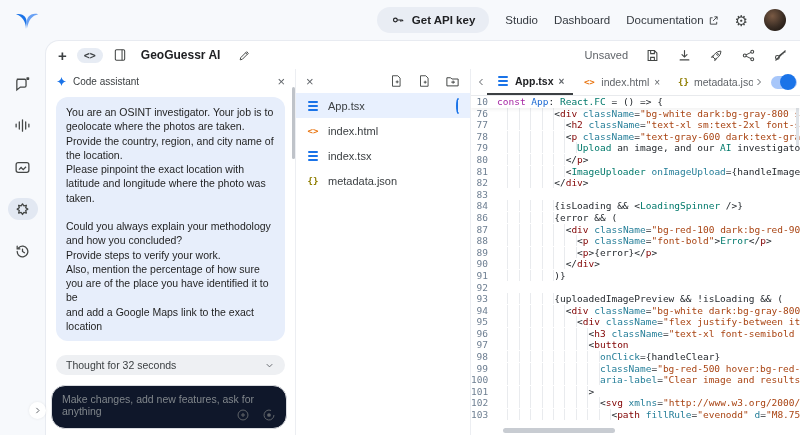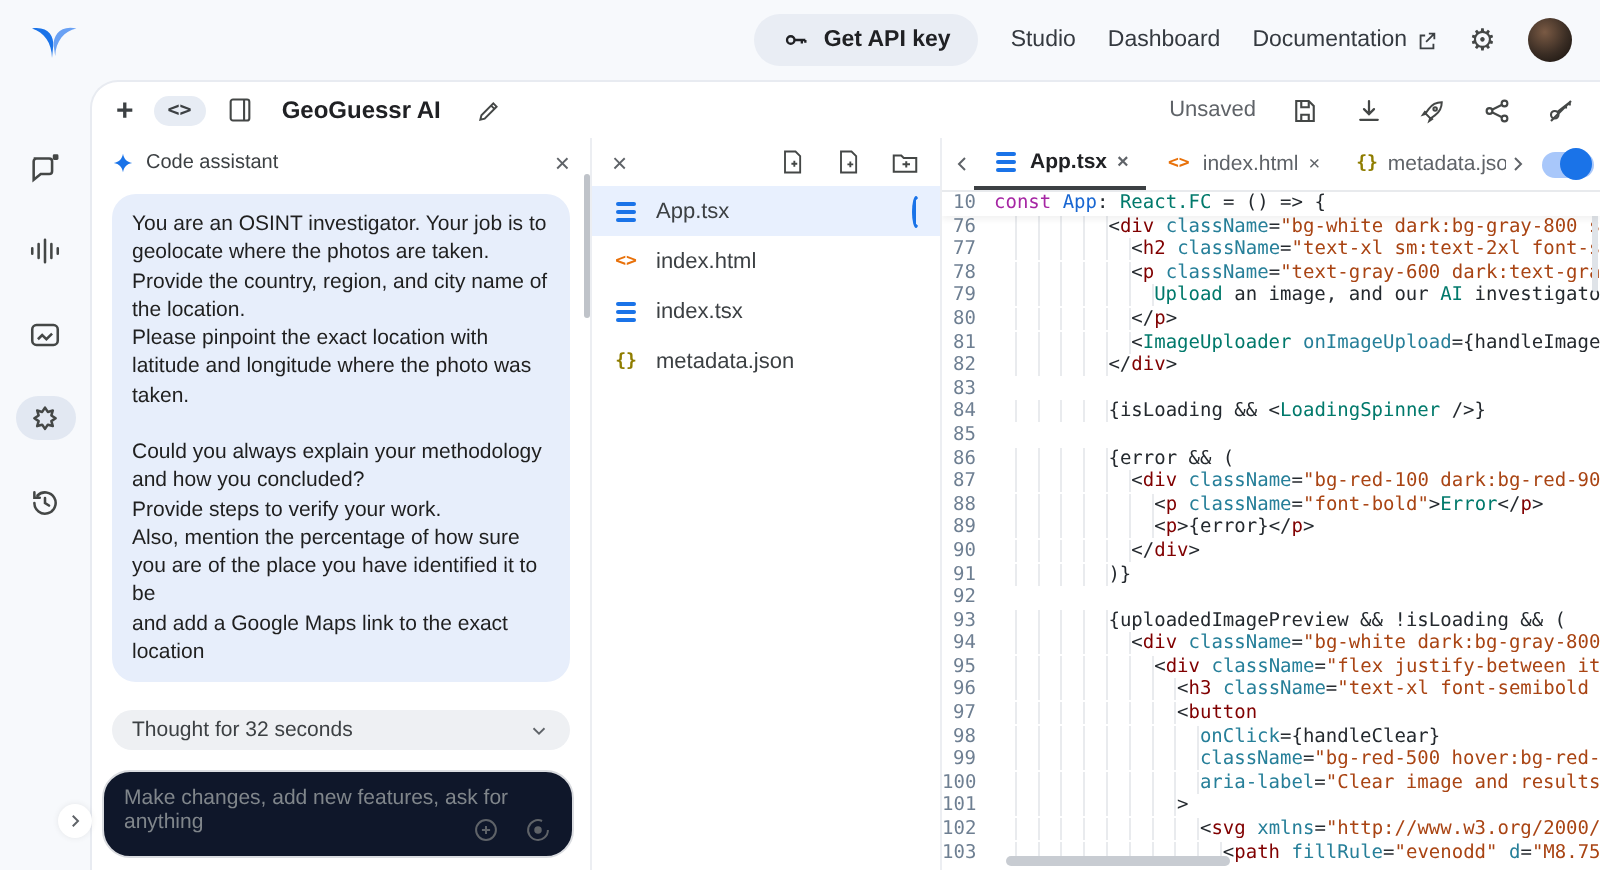--- a/index.html
+++ b/index.html
@@ -380,21 +380,20 @@
         <div id="code-lines">
             <div class="code-line"><span class="ln">76</span><span class="lc"><span class="tok-ind">          </span><span class="tok-pun">&lt;</span><span class="tok-tag">div</span><span class="tok-pln"> </span><span class="tok-attr">className</span><span class="tok-pun">=</span><span class="tok-str">"bg-white dark:bg-gray-800 shadow-xl rounded</span></span></div>
             <div class="code-line"><span class="ln">77</span><span class="lc"><span class="tok-ind">            </span><span class="tok-pun">&lt;</span><span class="tok-tag">h2</span><span class="tok-pln"> </span><span class="tok-attr">className</span><span class="tok-pun">=</span><span class="tok-str">"text-xl sm:text-2xl font-semibold text-gra</span></span></div>
             <div class="code-line"><span class="ln">78</span><span class="lc"><span class="tok-ind">            </span><span class="tok-pun">&lt;</span><span class="tok-tag">p</span><span class="tok-pln"> </span><span class="tok-attr">className</span><span class="tok-pun">=</span><span class="tok-str">"text-gray-600 dark:text-gray-300 mb-6"</span></span></div>
             <div class="code-line"><span class="ln">79</span><span class="lc"><span class="tok-ind">              </span><span class="tok-typ">Upload</span><span class="tok-pln"> an image, and our </span><span class="tok-typ">AI</span><span class="tok-pln"> investigator will attempt t</span></span></div>
             <div class="code-line"><span class="ln">80</span><span class="lc"><span class="tok-ind">            </span><span class="tok-pun">&lt;/</span><span class="tok-tag">p</span><span class="tok-pun">&gt;</span></span></div>
             <div class="code-line"><span class="ln">81</span><span class="lc"><span class="tok-ind">            </span><span class="tok-pun">&lt;</span><span class="tok-typ">ImageUploader</span><span class="tok-pln"> </span><span class="tok-attr">onImageUpload</span><span class="tok-pun">={</span><span class="tok-pln">handleImageUpload</span></span></div>
             <div class="code-line"><span class="ln">82</span><span class="lc"><span class="tok-ind">          </span><span class="tok-pun">&lt;/</span><span class="tok-tag">div</span><span class="tok-pun">&gt;</span></span></div>
             <div class="code-line"><span class="ln">83</span><span class="lc"></span></div>
             <div class="code-line"><span class="ln">84</span><span class="lc"><span class="tok-ind">          </span><span class="tok-pun">{</span><span class="tok-pln">isLoading</span><span class="tok-pun"> &amp;&amp; &lt;</span><span class="tok-typ">LoadingSpinner</span><span class="tok-pun"> /&gt;}</span></span></div>
-            <div class="code-line"><span class="ln">85</span><span class="lc"></span></div>
             <div class="code-line"><span class="ln">86</span><span class="lc"><span class="tok-ind">          </span><span class="tok-pun">{</span><span class="tok-pln">error</span><span class="tok-pun"> &amp;&amp; (</span></span></div>
             <div class="code-line"><span class="ln">87</span><span class="lc"><span class="tok-ind">            </span><span class="tok-pun">&lt;</span><span class="tok-tag">div</span><span class="tok-pln"> </span><span class="tok-attr">className</span><span class="tok-pun">=</span><span class="tok-str">"bg-red-100 dark:bg-red-900 border-l-4 bor</span></span></div>
             <div class="code-line"><span class="ln">88</span><span class="lc"><span class="tok-ind">              </span><span class="tok-pun">&lt;</span><span class="tok-tag">p</span><span class="tok-pln"> </span><span class="tok-attr">className</span><span class="tok-pun">=</span><span class="tok-str">"font-bold"</span><span class="tok-pun">&gt;</span><span class="tok-typ">Error</span><span class="tok-pun">&lt;/</span><span class="tok-tag">p</span><span class="tok-pun">&gt;</span></span></div>
             <div class="code-line"><span class="ln">89</span><span class="lc"><span class="tok-ind">              </span><span class="tok-pun">&lt;</span><span class="tok-tag">p</span><span class="tok-pun">&gt;{</span><span class="tok-pln">error</span><span class="tok-pun">}&lt;/</span><span class="tok-tag">p</span><span class="tok-pun">&gt;</span></span></div>
             <div class="code-line"><span class="ln">90</span><span class="lc"><span class="tok-ind">            </span><span class="tok-pun">&lt;/</span><span class="tok-tag">div</span><span class="tok-pun">&gt;</span></span></div>
             <div class="code-line"><span class="ln">91</span><span class="lc"><span class="tok-ind">          </span><span class="tok-pun">)}</span></span></div>
             <div class="code-line"><span class="ln">92</span><span class="lc"></span></div>
             <div class="code-line"><span class="ln">93</span><span class="lc"><span class="tok-ind">          </span><span class="tok-pun">{</span><span class="tok-pln">uploadedImagePreview</span><span class="tok-pun"> &amp;&amp; !</span><span class="tok-pln">isLoading</span><span class="tok-pun"> &amp;&amp; (</span></span></div>
             <div class="code-line"><span class="ln">94</span><span class="lc"><span class="tok-ind">            </span><span class="tok-pun">&lt;</span><span class="tok-tag">div</span><span class="tok-pln"> </span><span class="tok-attr">className</span><span class="tok-pun">=</span><span class="tok-str">"bg-white dark:bg-gray-800 shadow-xl rou</span></span></div>
             <div class="code-line"><span class="ln">95</span><span class="lc"><span class="tok-ind">              </span><span class="tok-pun">&lt;</span><span class="tok-tag">div</span><span class="tok-pln"> </span><span class="tok-attr">className</span><span class="tok-pun">=</span><span class="tok-str">"flex justify-between items-center mb</span></span></div>

